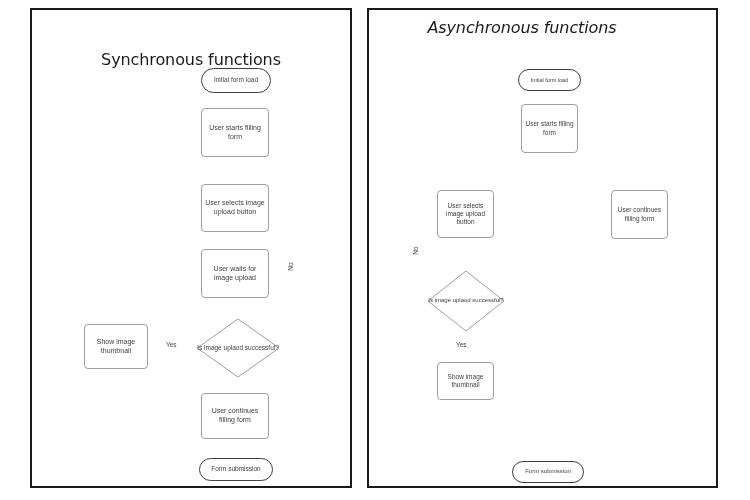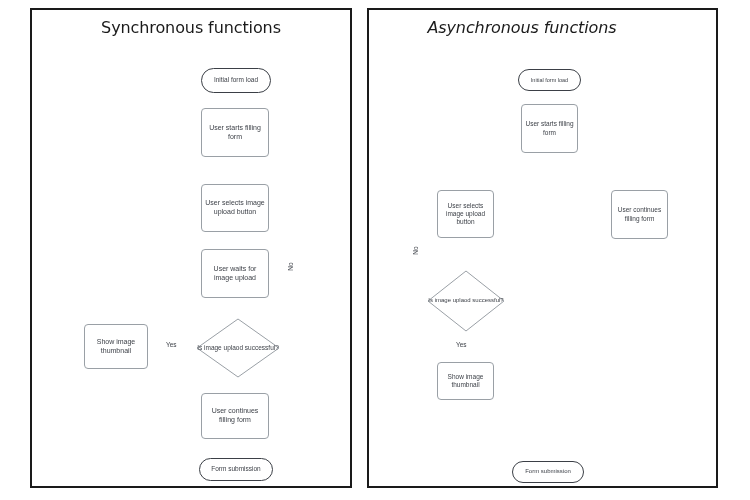--- a/index.html
+++ b/index.html
@@ -143,21 +143,21 @@
 
     <path d="M 464 400 L 464 430 Q 464 435 469 435 L 541 435" stroke="#9aa0a6" stroke-width="1" fill="none" marker-end="url(#arrow-gray)"></path>
 
     <path d="M 639 239 L 639 405 Q 639 410 634 410 L 553 410 Q 548 410 548 415 L 548 456" stroke="#9aa0a6" stroke-width="1" fill="none" marker-end="url(#arrow-gray)"></path>
   </g>
 </svg>
 
 <div class="panel-frame" id="panel-left"></div>
 <div class="panel-frame" id="panel-right"></div>
 
-<div class="panel-title" id="title-left" style="left:30px; width:322px;">Synchronous functions</div>
+<div class="panel-title" id="title-left" style="left:30px; width:322px;margin-top:32px;">Synchronous functions</div>
 <div class="panel-title" id="title-right" style="left:367px; width:310px;font-style:italic;">Asynchronous functions</div>
 
 <div class="node terminal" style="left:201px; top:68px; width:70px; height:25px; font-size:6.5px;">
   <span class="node-text">Initial form load</span>
 </div>
 
 <div class="node process" style="left:201px; top:108px; width:68px; height:49px; font-size:7px;">
   <span class="node-text">User starts filling form</span>
 </div>
 

